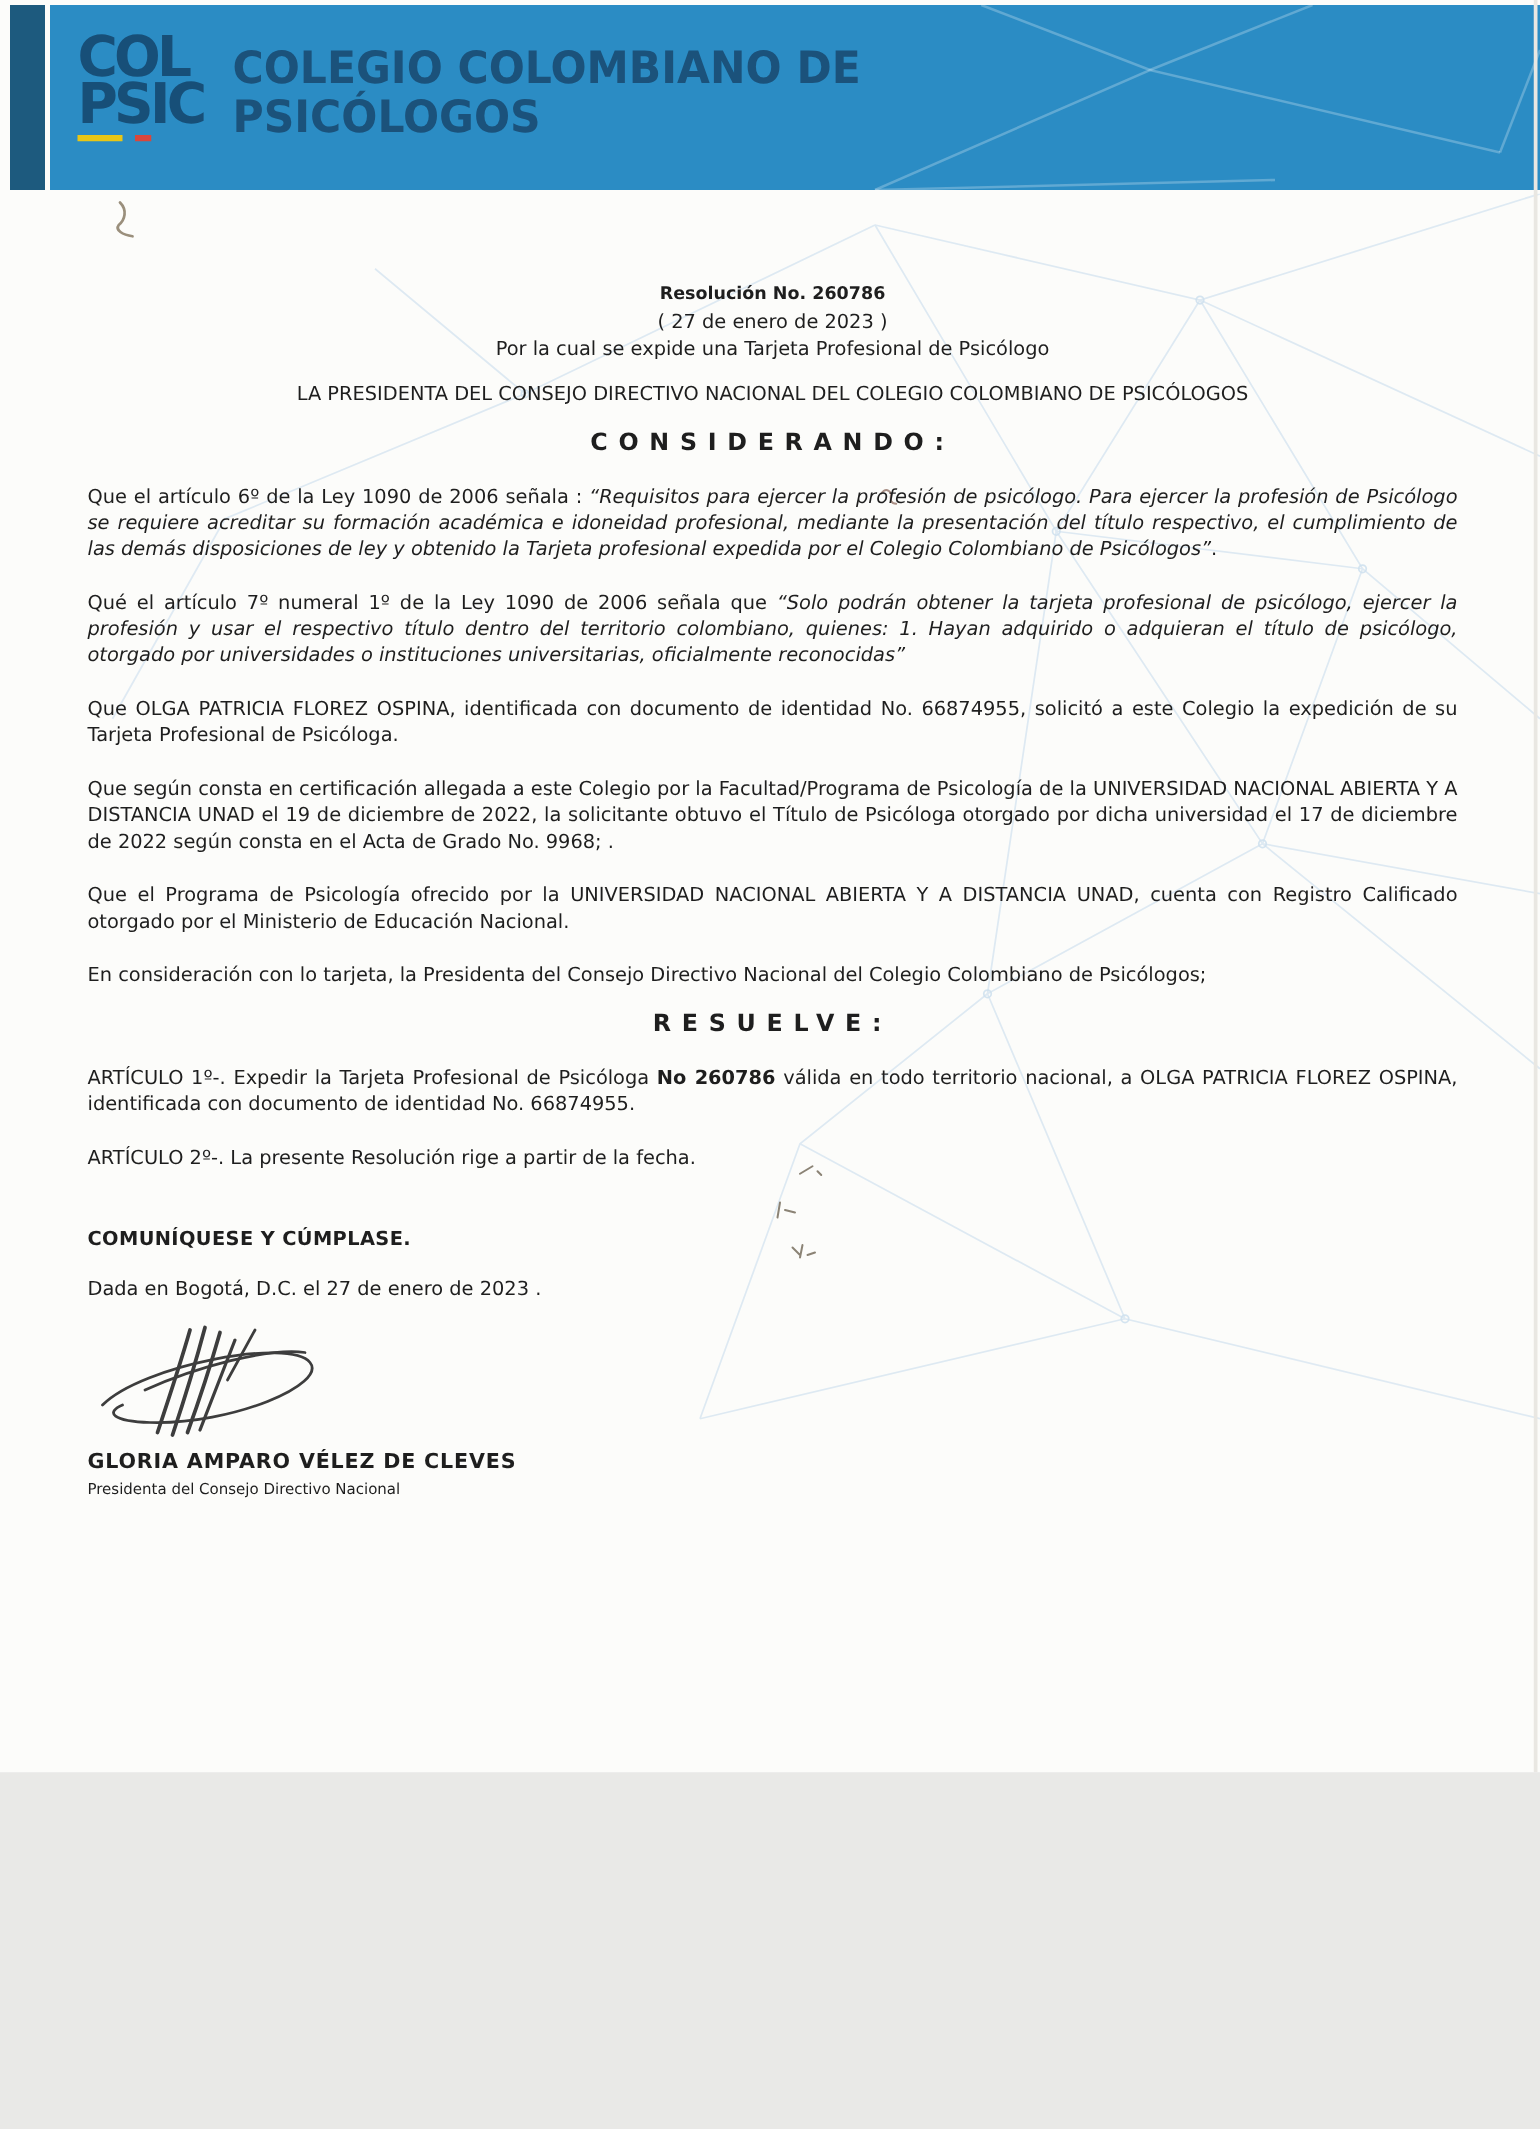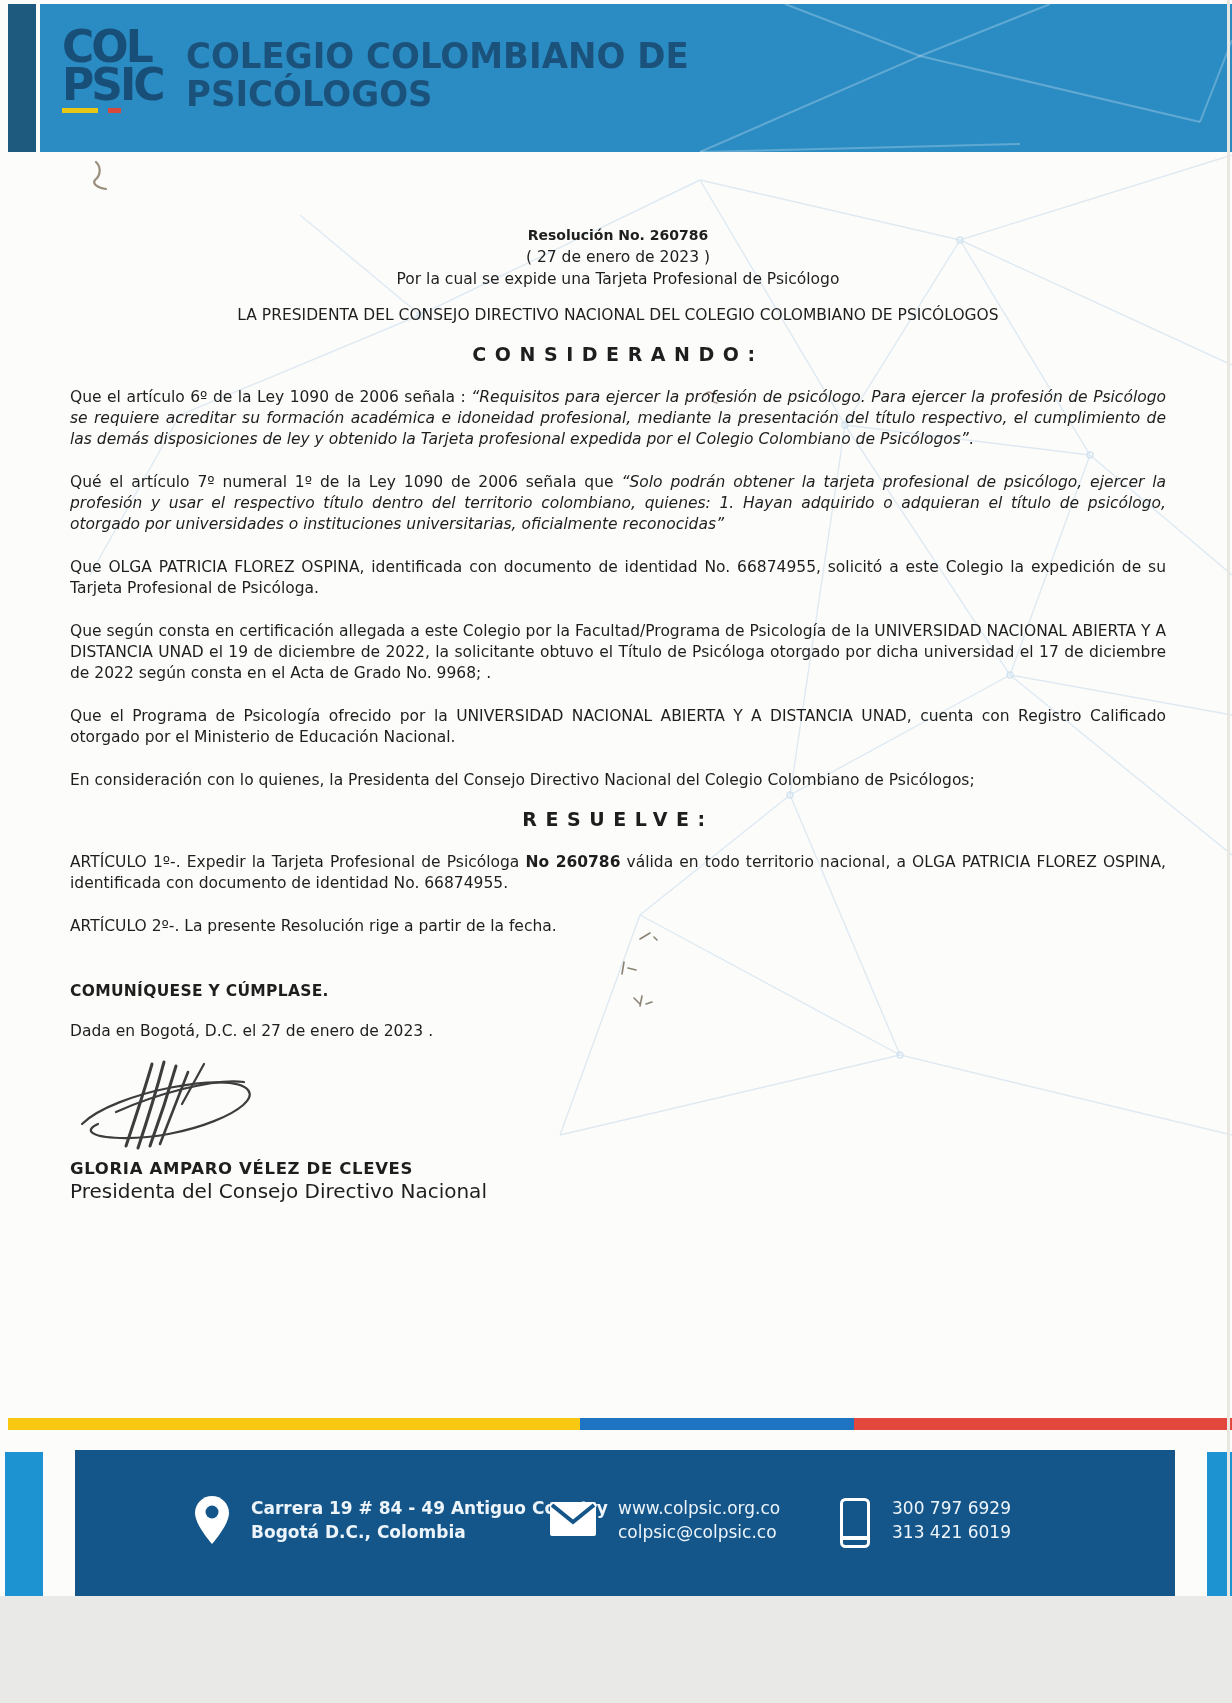--- a/index.html
+++ b/index.html
@@ -1,17 +1,17 @@
 <!DOCTYPE html>
 <html><head>
 <meta charset="utf-8">
 <style>
   html,body{margin:0;padding:0;background:#e9e9e7;}
   .page{
-    position:relative;width:1232px;height:1596px;margin:0 auto;
+    position:relative;width:1232px;height:1418px;margin:0 auto;
     background:#fcfcfa;overflow:hidden;
     font-family:"DejaVu Sans","Liberation Sans",sans-serif;
     color:#1e1e1e;
   }
   
   .banner-darkbar{position:absolute;left:8px;top:4px;width:28px;height:148px;background:#1d5a7e;}
   .banner-main{position:absolute;left:40px;top:4px;right:0;height:148px;background:#2b8cc4;overflow:hidden;}
   .banner-net{position:absolute;left:0;top:0;width:100%;height:100%;}
   .logo{position:absolute;left:22px;top:24px;line-height:0;}
   .logo-text{font-weight:bold;color:#174f78;font-size:44px;line-height:37px;letter-spacing:-3px;transform:scaleY(1.02);}
@@ -29,21 +29,21 @@
   .t-bold{font-weight:bold;font-size:14px;}
   .center-line{text-align:center;margin:15px 0 0 0;}
   .section-heading{font-weight:bold;text-align:center;font-size:19px;letter-spacing:0.45em;margin:18px 0 0 0;}
   .para{text-align:justify;margin:22px 0 0 0;}
   .para .it{font-style:italic;}
   .para .bd{font-weight:bold;}
   .closing{font-weight:bold;margin:44px 0 0 0;letter-spacing:0.02em;}
   .issued{margin:19px 0 0 0;}
   .signature{margin:10px 0 0 -6px;display:block;}
   .sig-name{font-weight:bold;font-size:16.5px;margin-top:6px;letter-spacing:0.04em;}
-  .sig-role{font-size:20px;margin-top:2px;}
+  .sig-role{font-size:12px;margin-top:2px;}
   
   .flag-stripe{position:absolute;left:8px;top:1418px;width:1224px;height:12px;font-size:0;}
   .flag-stripe span{display:inline-block;height:12px;vertical-align:top;}
   .flag-yellow{width:572px;background:#f9c813;}
   .flag-blue{width:274px;background:#1e74c2;}
   .flag-red{width:378px;background:#e2483d;}
   .footer-leftbar{position:absolute;left:5px;top:1452px;width:38px;height:155px;background:#1e93d2;}
   .footer-rightbar{position:absolute;left:1207px;top:1452px;width:25px;height:155px;background:#1e93d2;}
   .footer-band{position:absolute;left:75px;top:1450px;width:1100px;height:158px;background:#14568a;color:#eef5fa;}
   .footer-col{position:absolute;top:46px;display:flex;align-items:flex-start;}
@@ -136,21 +136,21 @@
 
     <div class="center-line">LA PRESIDENTA DEL CONSEJO DIRECTIVO NACIONAL DEL COLEGIO COLOMBIANO DE PSICÓLOGOS</div>
 
     <h2 class="section-heading">CONSIDERANDO:</h2>
 
     <p class="para"><span>Que el artículo 6º de la Ley 1090 de 2006 señala : </span><span class="it">“Requisitos para ejercer la profesión de psicólogo. Para ejercer la profesión de Psicólogo se requiere acreditar su formación académica e idoneidad profesional, mediante la presentación del título respectivo, el cumplimiento de las demás disposiciones de ley y obtenido la Tarjeta profesional expedida por el Colegio Colombiano de Psicólogos”</span><span>.</span></p>
     <p class="para"><span>Qué el artículo 7º numeral 1º de la Ley 1090 de 2006 señala que </span><span class="it">“Solo podrán obtener la tarjeta profesional de psicólogo, ejercer la profesión y usar el respectivo título dentro del territorio colombiano, quienes: 1. Hayan adquirido o adquieran el título de psicólogo, otorgado por universidades o instituciones universitarias, oficialmente reconocidas”</span></p>
     <p class="para"><span>Que OLGA PATRICIA FLOREZ OSPINA, identificada con documento de identidad No. 66874955, solicitó a este Colegio la expedición de su Tarjeta Profesional de Psicóloga.</span></p>
     <p class="para"><span>Que según consta en certificación allegada a este Colegio por la Facultad/Programa de Psicología de la UNIVERSIDAD NACIONAL ABIERTA Y A DISTANCIA UNAD el 19 de diciembre de 2022, la solicitante obtuvo el Título de Psicóloga otorgado por dicha universidad el 17 de diciembre de 2022 según consta en el Acta de Grado No. 9968; .</span></p>
     <p class="para"><span>Que el Programa de Psicología ofrecido por la UNIVERSIDAD NACIONAL ABIERTA Y A DISTANCIA UNAD, cuenta con Registro Calificado otorgado por el Ministerio de Educación Nacional.</span></p>
-    <p class="para"><span>En consideración con lo quienes, la Presidenta del Consejo Directivo Nacional del Colegio Colombiano de Psicólogos;</span></p>
+    <p class="para"><span>En consideración con lo tarjeta, la Presidenta del Consejo Directivo Nacional del Colegio Colombiano de Psicólogos;</span></p>
 
     <h2 class="section-heading">RESUELVE:</h2>
 
     <p class="para"><span>ARTÍCULO 1º-. Expedir la Tarjeta Profesional de Psicóloga </span><span class="bd">No 260786</span><span> válida en todo territorio nacional, a OLGA PATRICIA FLOREZ OSPINA, identificada con documento de identidad No. 66874955.</span></p>
     <p class="para"><span>ARTÍCULO 2º-. La presente Resolución rige a partir de la fecha.</span></p>
 
     <p class="closing">COMUNÍQUESE Y CÚMPLASE.</p>
     <p class="issued">Dada en Bogotá, D.C. el 27 de enero de 2023 .</p>
 
     <svg class="signature" width="220" height="100" viewBox="0 0 220 100">

